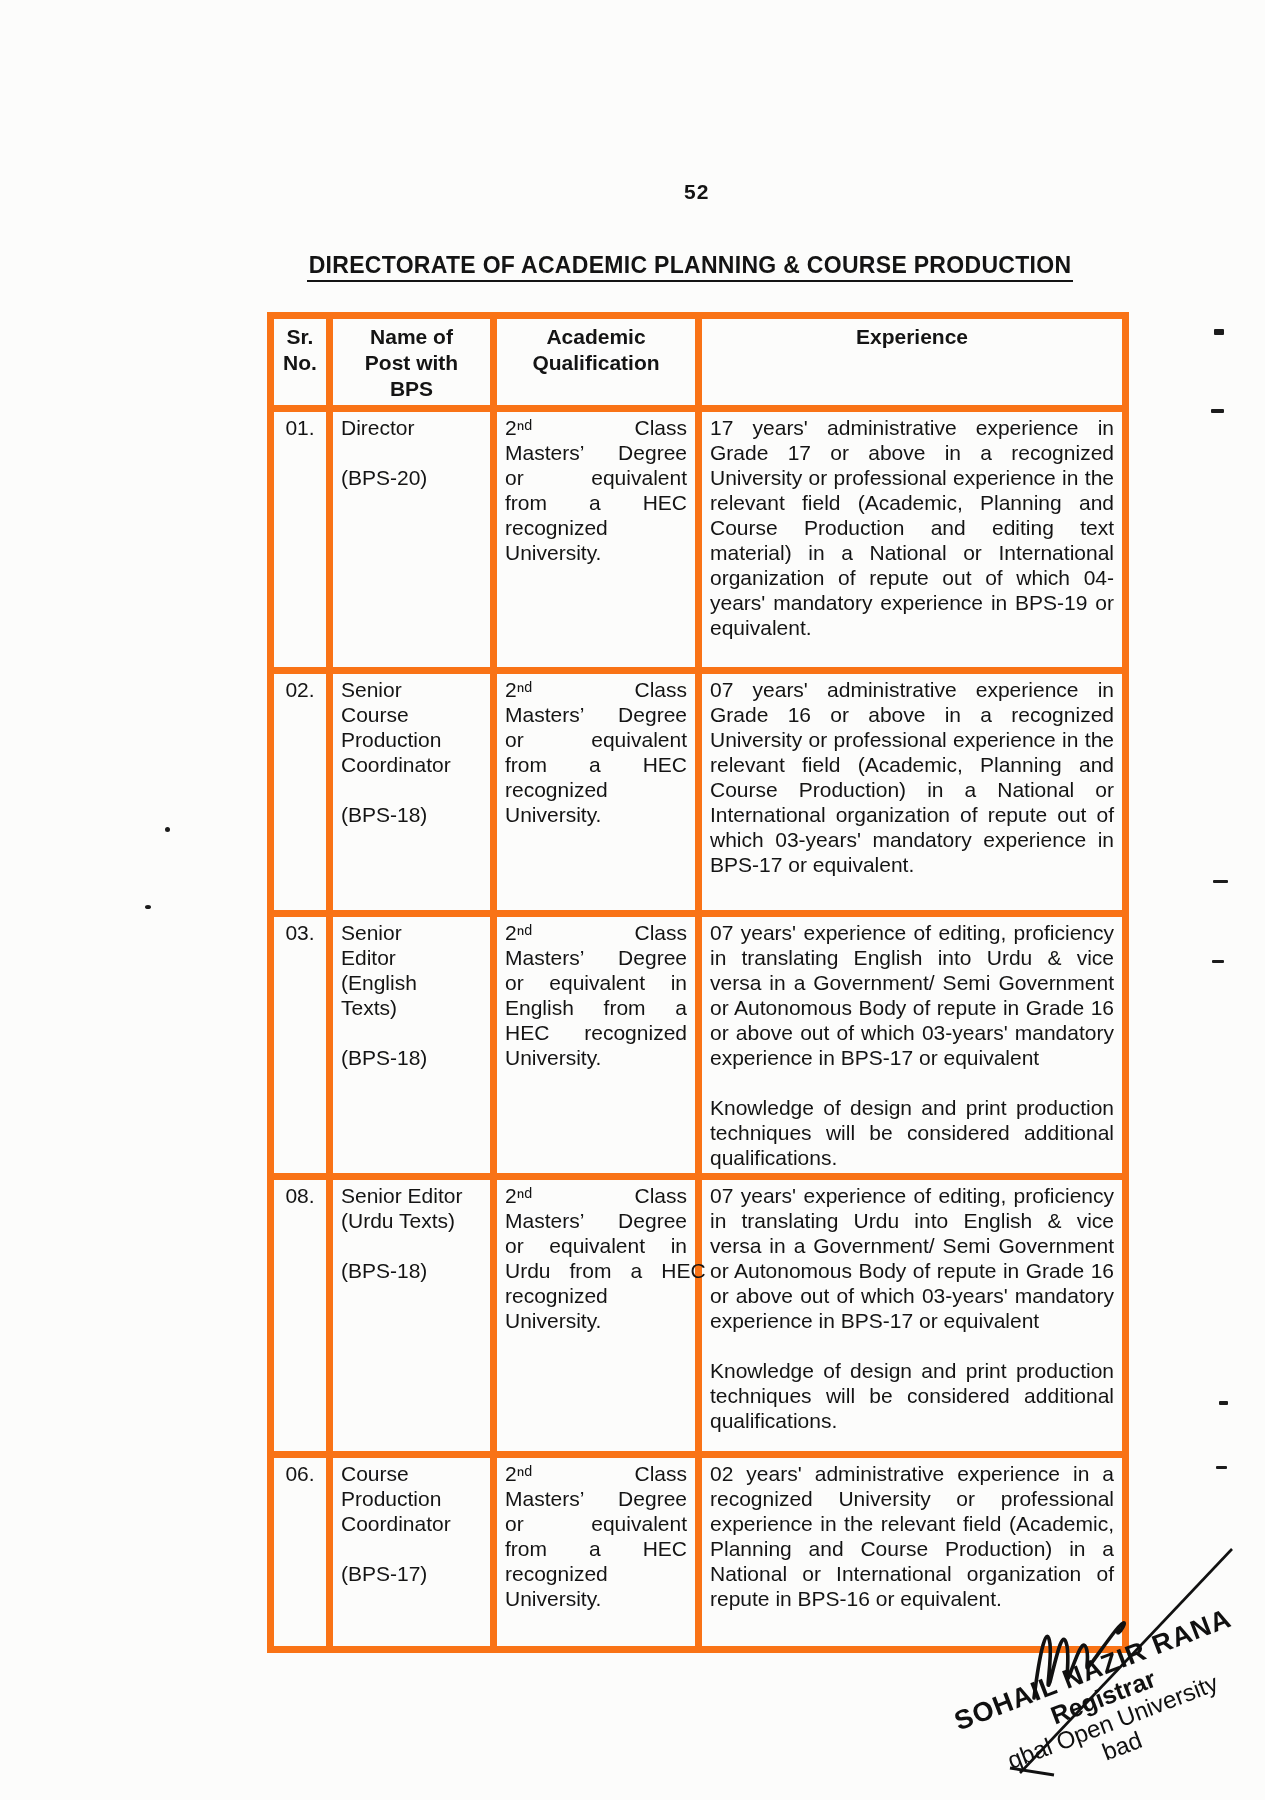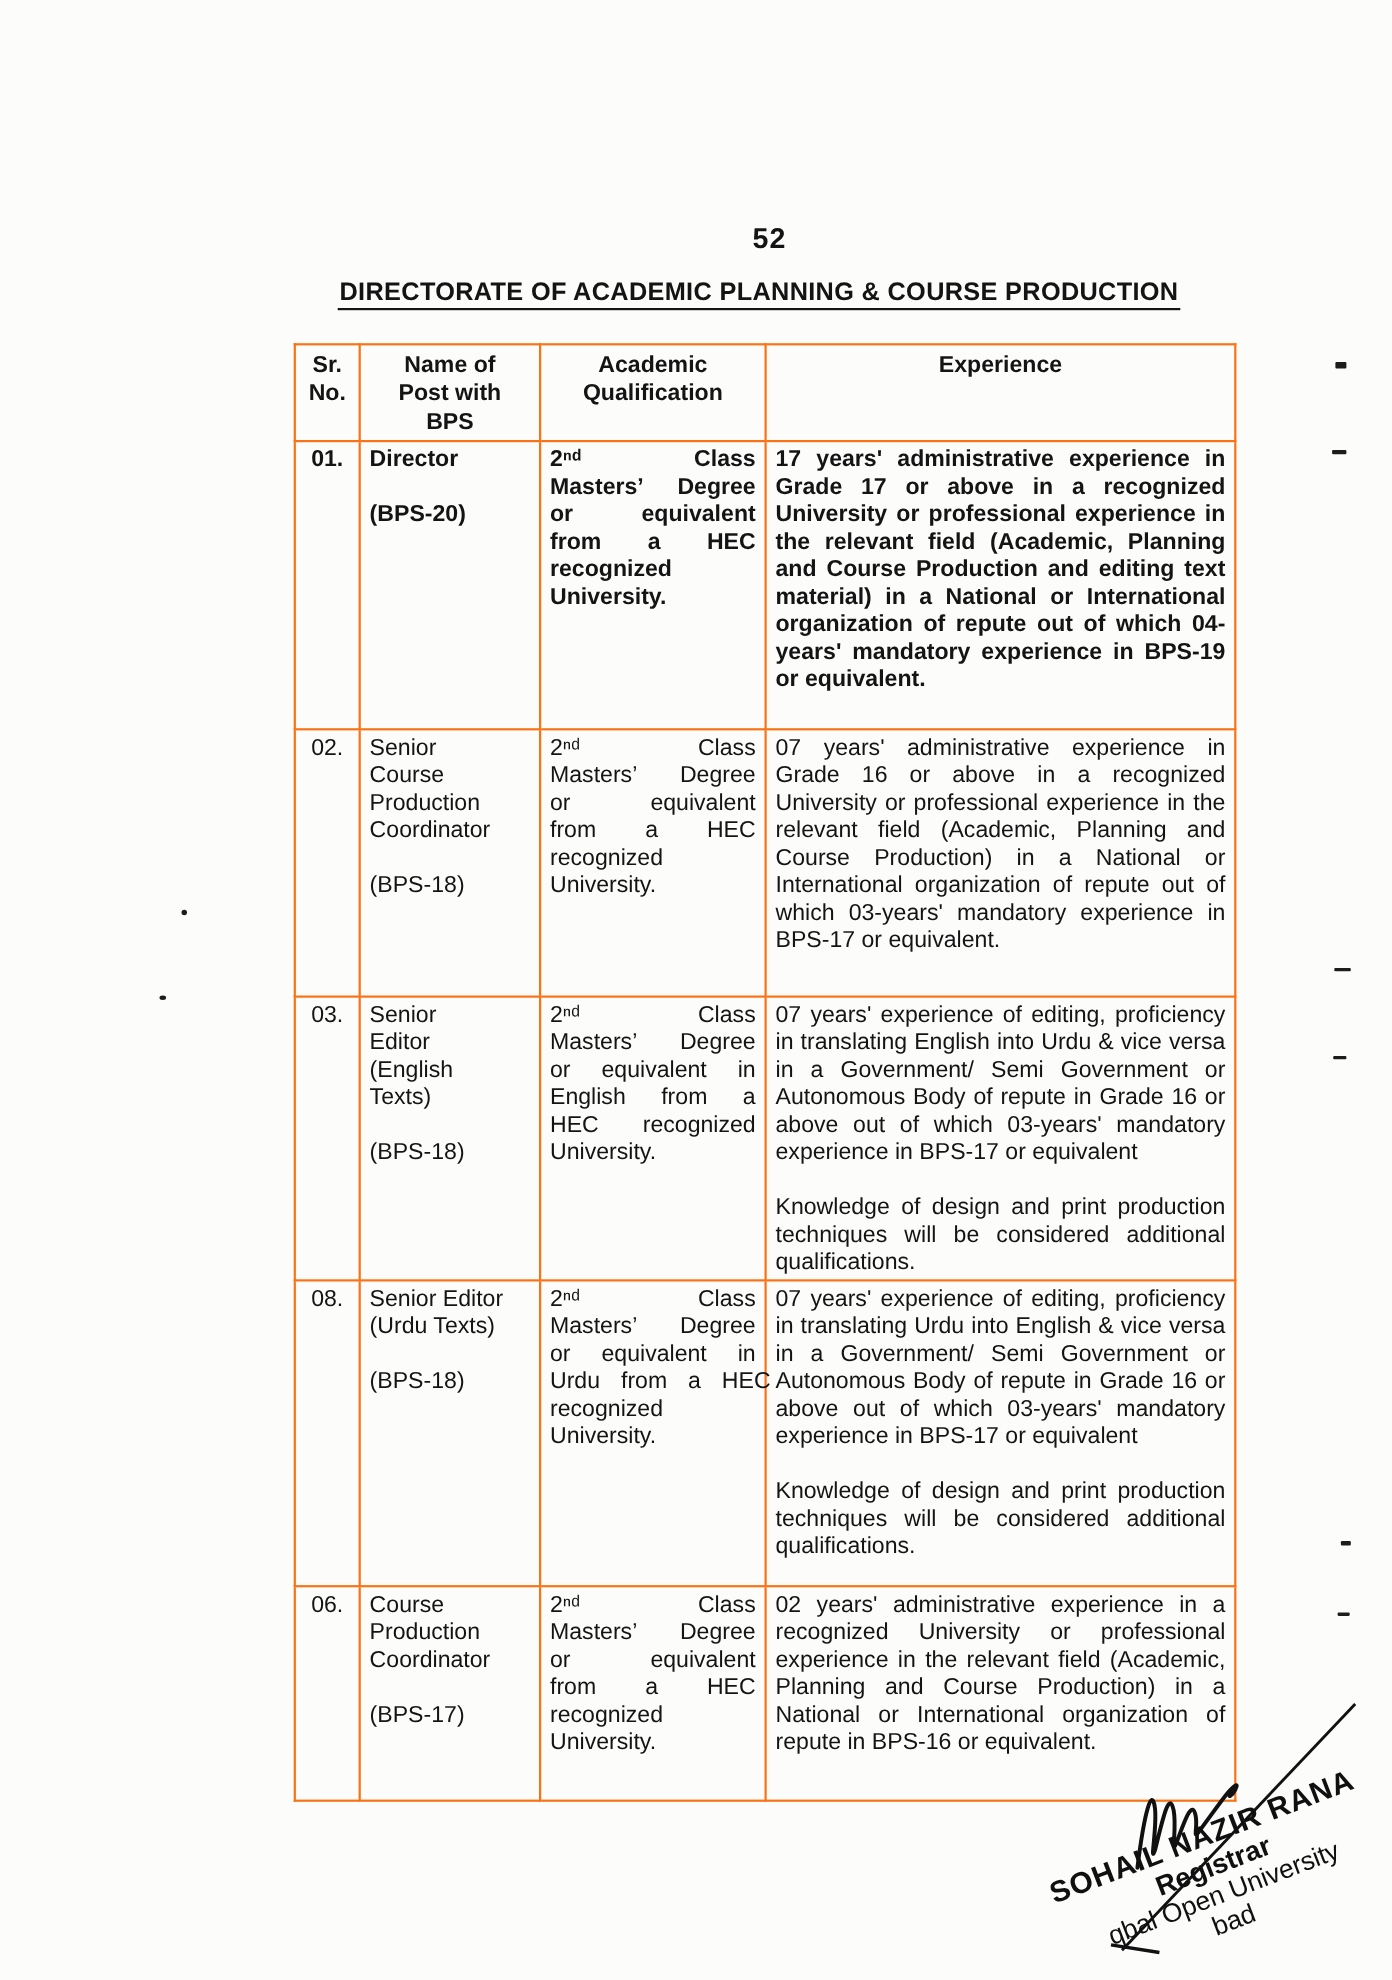--- a/index.html
+++ b/index.html
@@ -5,48 +5,48 @@
   html,body{margin:0;padding:0;}
   body{
     width:1265px;height:1800px;
     background:#fcfcfb;
     overflow:hidden;
     position:relative;
     font-family:"Liberation Sans","DejaVu Sans",sans-serif;
     color:#141414;
   }
   .page-number{
-    position:absolute;left:684px;top:201px;
-    font-size:26px;font-weight:bold;letter-spacing:1px;
+    position:absolute;left:684px;top:180px;
+    font-size:21px;font-weight:bold;letter-spacing:1px;
   }
   .doc-title{
     position:absolute;left:260px;top:252px;width:860px;
     text-align:center;font-size:23px;font-weight:bold;letter-spacing:.3px;
   }
   .doc-title span{border-bottom:2.5px solid #141414;padding:0 2px 2px 2px;}
   table.recruit{
     position:absolute;left:267px;top:312px;
     width:855px;table-layout:fixed;border-collapse:collapse;
   }
   table.recruit col.c1{width:59px;}
   table.recruit col.c2{width:164px;}
   table.recruit col.c3{width:205px;}
   table.recruit col.c4{width:427px;}
   table.recruit td,table.recruit th{
-    border:2px solid #f97316;
+    border:7px solid #f97316;
     vertical-align:top;
     font-size:21px;line-height:25px;
     padding:3px 8px;
   }
   table.recruit th{
     font-weight:bold;text-align:center;white-space:pre-line;
     padding-top:5px;line-height:26px;
   }
   tr.hrow{height:83px;}
-  tr.r1{height:262px;font-weight:bold;} tr.r2{height:243px;} tr.r3{height:256px;}
+  tr.r1{height:262px;} tr.r2{height:243px;} tr.r3{height:256px;}
   tr.r4{height:278px;} tr.r5{height:195px;}
   td.sr{text-align:center;padding:4px 2px;}
   td.post{white-space:pre-line;padding:4px 6px 3px 12px;margin-top:17px;}
   td.qual{padding:4px 10px;}
   td.qual .jline{display:flex;justify-content:space-between;line-height:25px;gap:19px;}
   td.qual .jline span{white-space:pre;}
   td.exp{white-space:pre-line;text-align:justify;padding:4px 14px 3px 11px;}
   
   .sig-overlay{position:absolute;left:950px;top:1510px;width:315px;height:290px;}
   .stamp{

